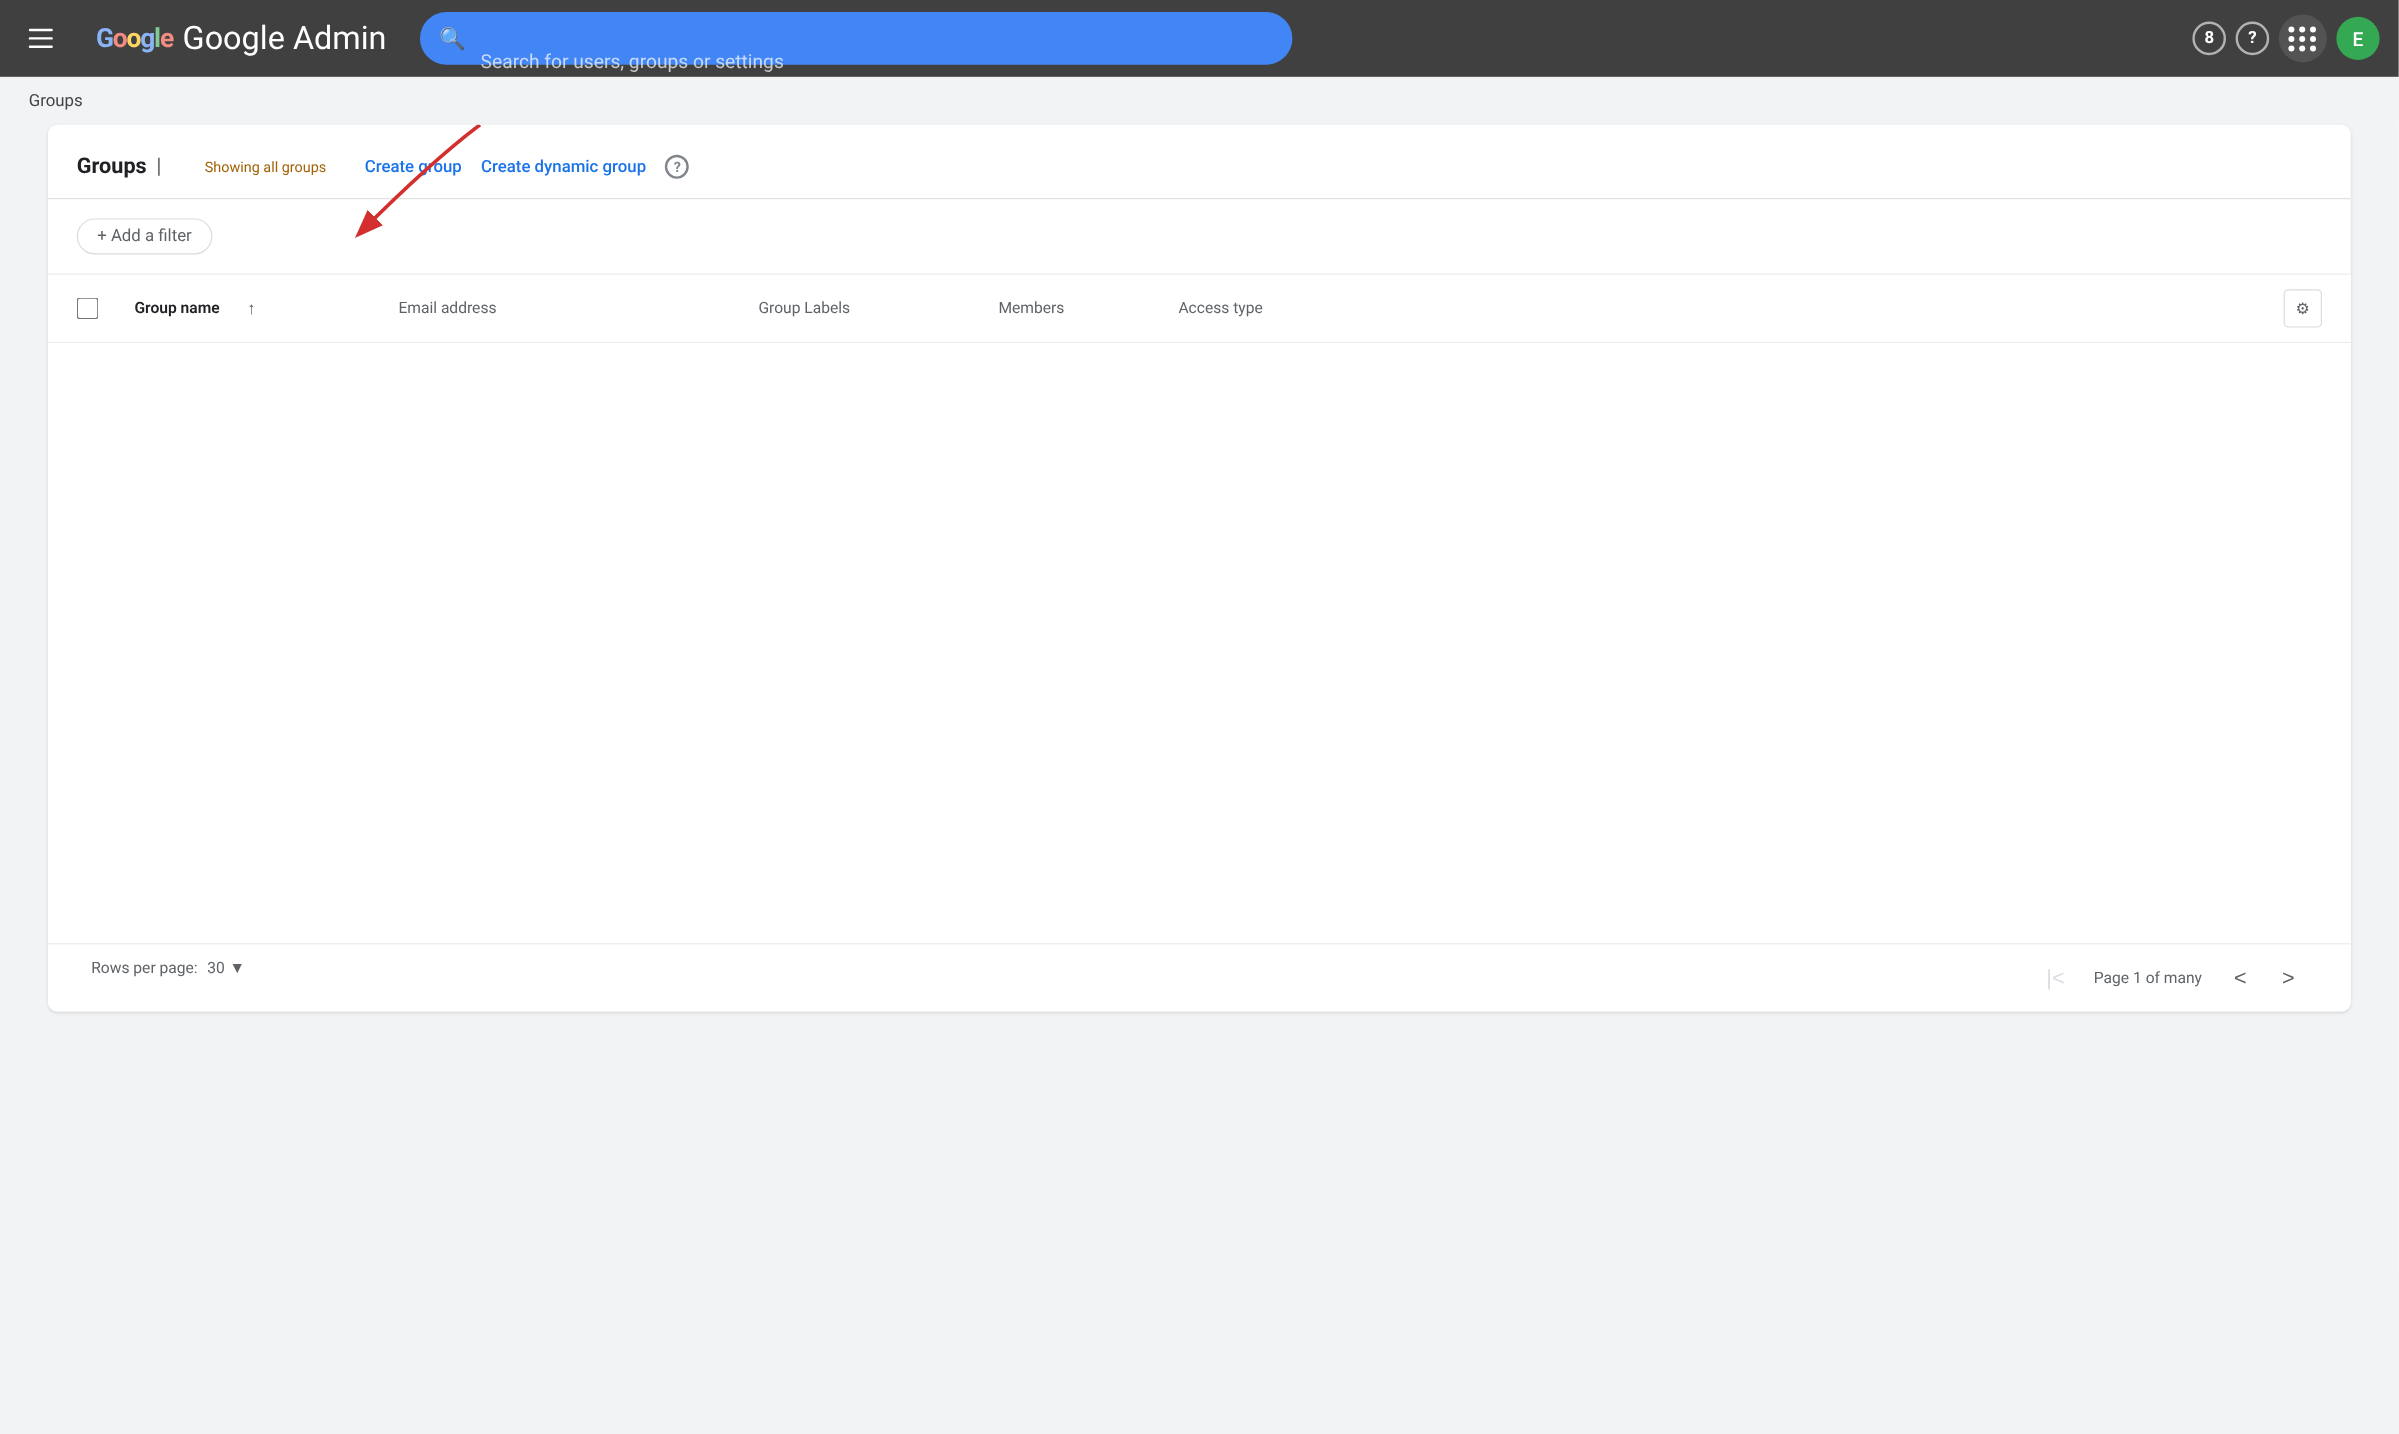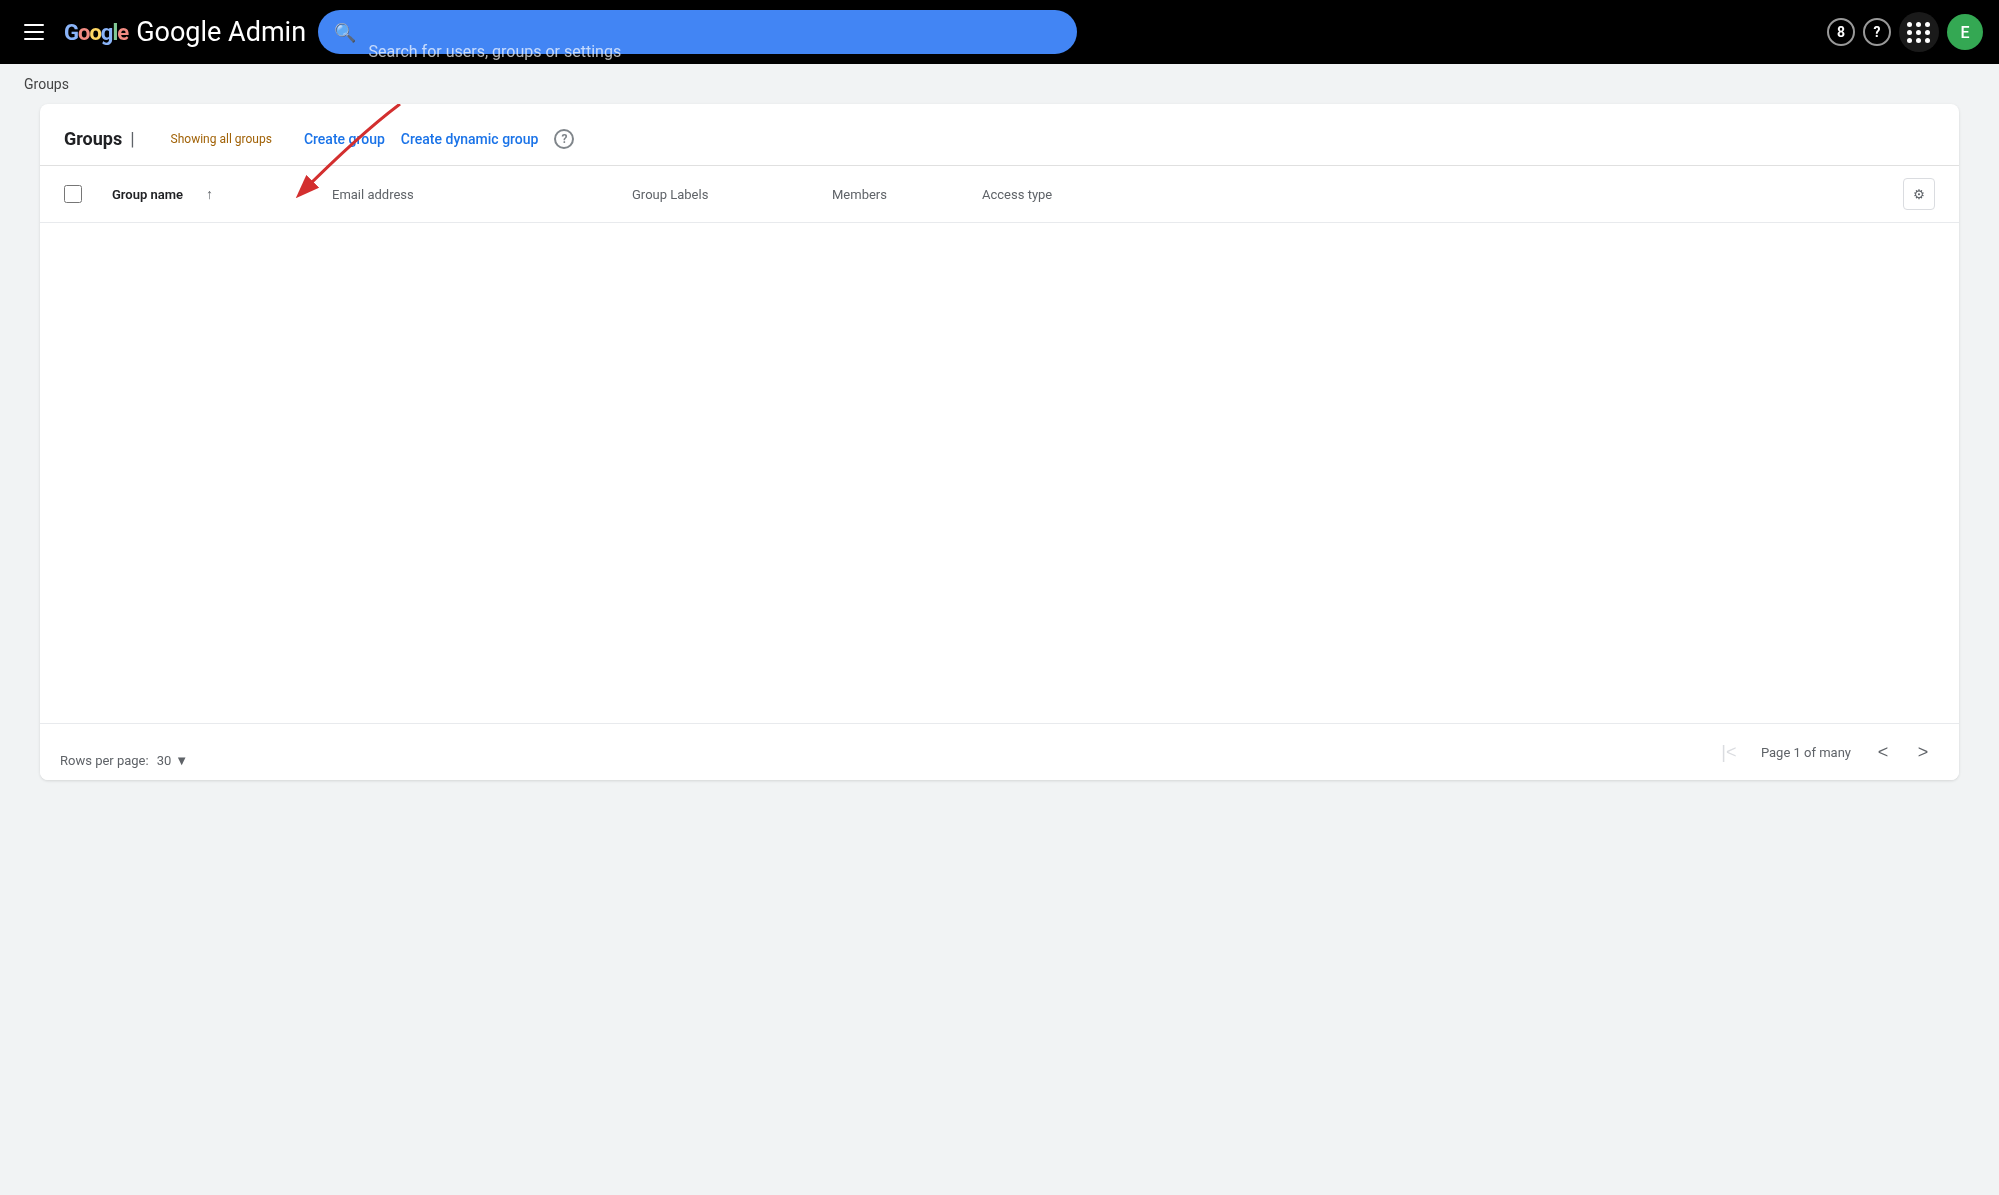--- a/index.html
+++ b/index.html
@@ -5,26 +5,26 @@
     * { margin: 0; padding: 0; box-sizing: border-box; }
     body {
       font-family: 'Google Sans', Roboto, Arial, sans-serif;
       background: #f1f3f4;
       min-height: 1195px;
       width: 1999px;
     }
 
     
     .topnav {
-      background: #000000;
+      background: #404040;
       height: 64px;
       display: flex;
       align-items: center;
       padding: 0 16px;
-      gap: 12px;
+      gap: 28px;
       position: relative;
       z-index: 10;
     }
     .topnav-menu-icon {
       color: white;
       font-size: 20px;
       cursor: pointer;
       display: flex;
       flex-direction: column;
       gap: 5px;
@@ -272,22 +272,22 @@
 
     
     .table-body {
       min-height: 500px;
       background: white;
     }
 
     
     .table-footer {
       display: flex;
-      align-items: flex-end;
-      padding: 12px 20px;
+      align-items: flex-start;
+      padding: 12px 36px;
       border-top: 1px solid #e8eaed;
       background: white;
       font-size: 13px;
       color: #5f6368;
     }
     .rows-per-page {
       display: flex;
       align-items: center;
       gap: 8px;
     }
@@ -446,20 +446,25 @@
         <span class="card-title-separator">|</span>
         <span class="card-title-sub">Showing all groups</span>
       </div>
       <div class="card-actions">
         <a class="action-link">Create group</a>
         <a class="action-link">Create dynamic group</a>
         <div class="help-icon">?</div>
       </div>
     </div>
 
+    <div class="filter-bar">
+      <button class="add-filter-btn">
+        <span>+ Add a filter</span>
+      </button>
+    </div>
 
     <div class="table-header">
       <div class="th-checkbox">
         <input type="checkbox" style="">
       </div>
       <div class="th-col group-name">
         <span>Group name</span>
         <span class="sort-arrow">↑</span>
       </div>
       <div class="th-col email normal">

